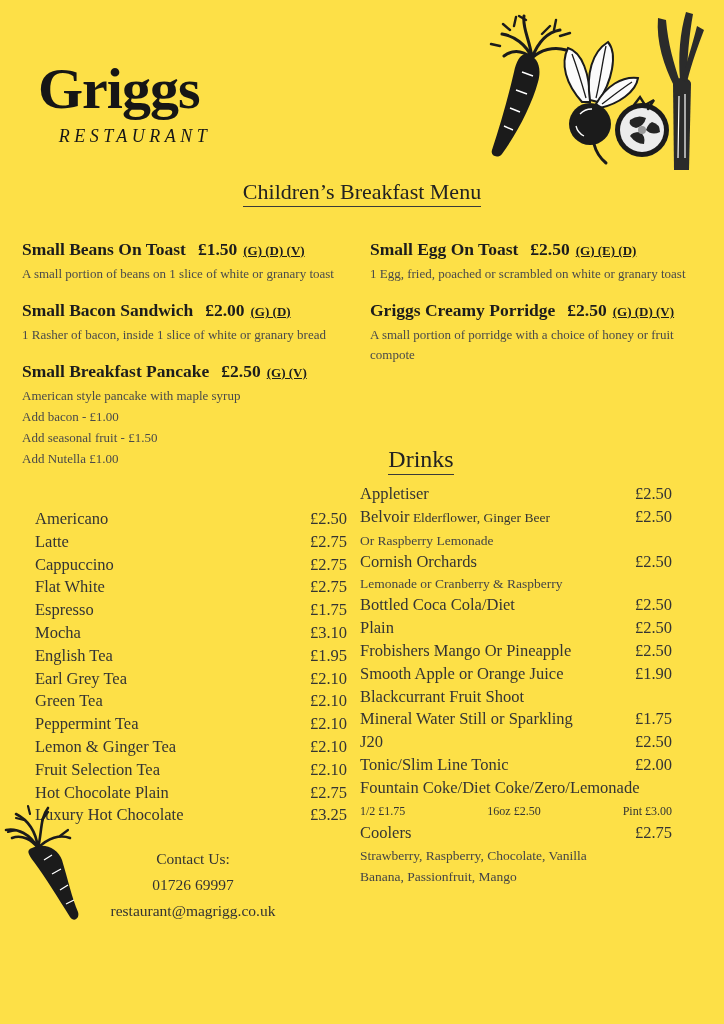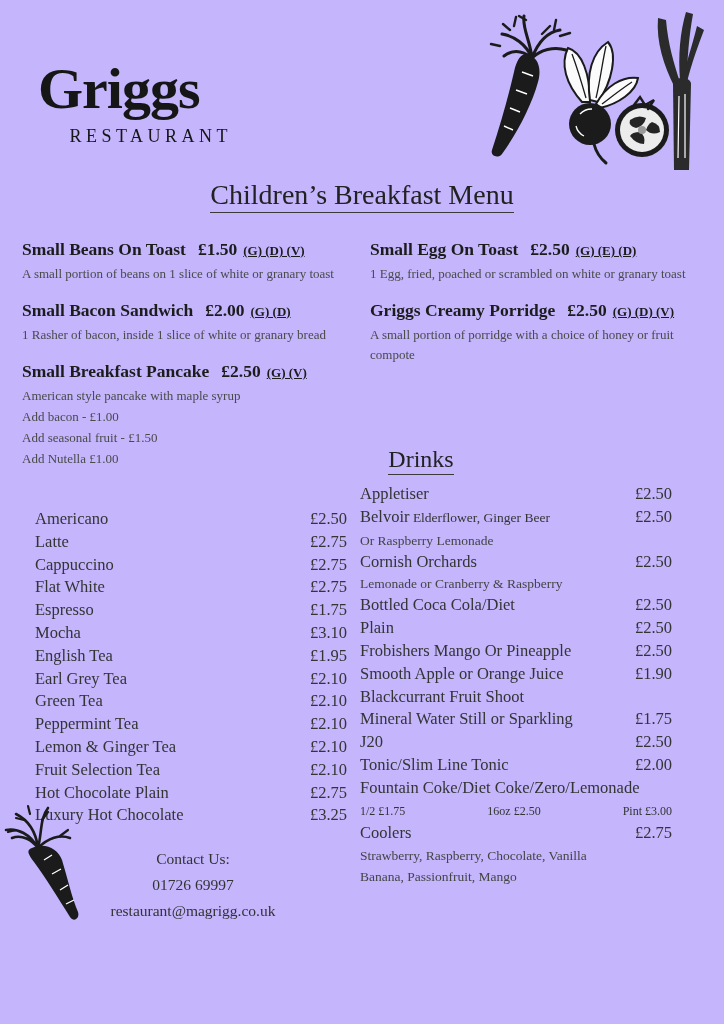--- a/index.html
+++ b/index.html
@@ -1,29 +1,29 @@
 <!DOCTYPE html>
 <html><head>
 <meta charset="utf-8">
 <style>
   html,body{margin:0;padding:0;background:#ffffff;}
   .sheet{
-    position:relative;width:724px;height:1024px;background:#c4b5fd;
+    position:relative;width:724px;height:1024px;background:#fde047;
     font-family:"Liberation Serif","DejaVu Serif",serif;color:#1f1f1f;overflow:hidden;
   }
   
   .brand{position:absolute;left:38px;top:60px;width:194px;}
   .brand-name{font-size:58px;font-weight:bold;line-height:1.0;letter-spacing:-1px;color:#161616;}
-  .brand-sub{font-size:18px;letter-spacing:4.5px;margin-top:8px;text-align:right;color:#161616;}
+  .brand-sub{font-size:18px;letter-spacing:4.5px;margin-top:8px;text-align:center;color:#161616;font-style:italic;}
   
   .veg{position:absolute;left:470px;top:6px;}
   .carrot-bl{position:absolute;left:2px;top:804px;}
   
   .page-title{position:absolute;top:179px;left:0;width:100%;text-align:center;margin:0;
-    font-size:28px;font-weight:normal;color:#222;}
+    font-size:22px;font-weight:normal;color:#222;}
   .drinks-title{position:absolute;top:446px;left:15px;width:100%;text-align:center;margin:0;
     font-size:24px;font-weight:normal;color:#222;padding-left:44px;}
   .u{border-bottom:1.5px solid #3a3a3a;padding-bottom:2px;}
   
   .bf-col{position:absolute;top:237px;}
   #bf-left{left:22px;width:345px;}
   #bf-right{left:370px;width:335px;}
   .bf-item{margin-bottom:14px;}
   .bf-head{font-size:17.5px;font-weight:bold;color:#1c1c1c;line-height:24px;}
   .bf-price{margin-left:12px;}

